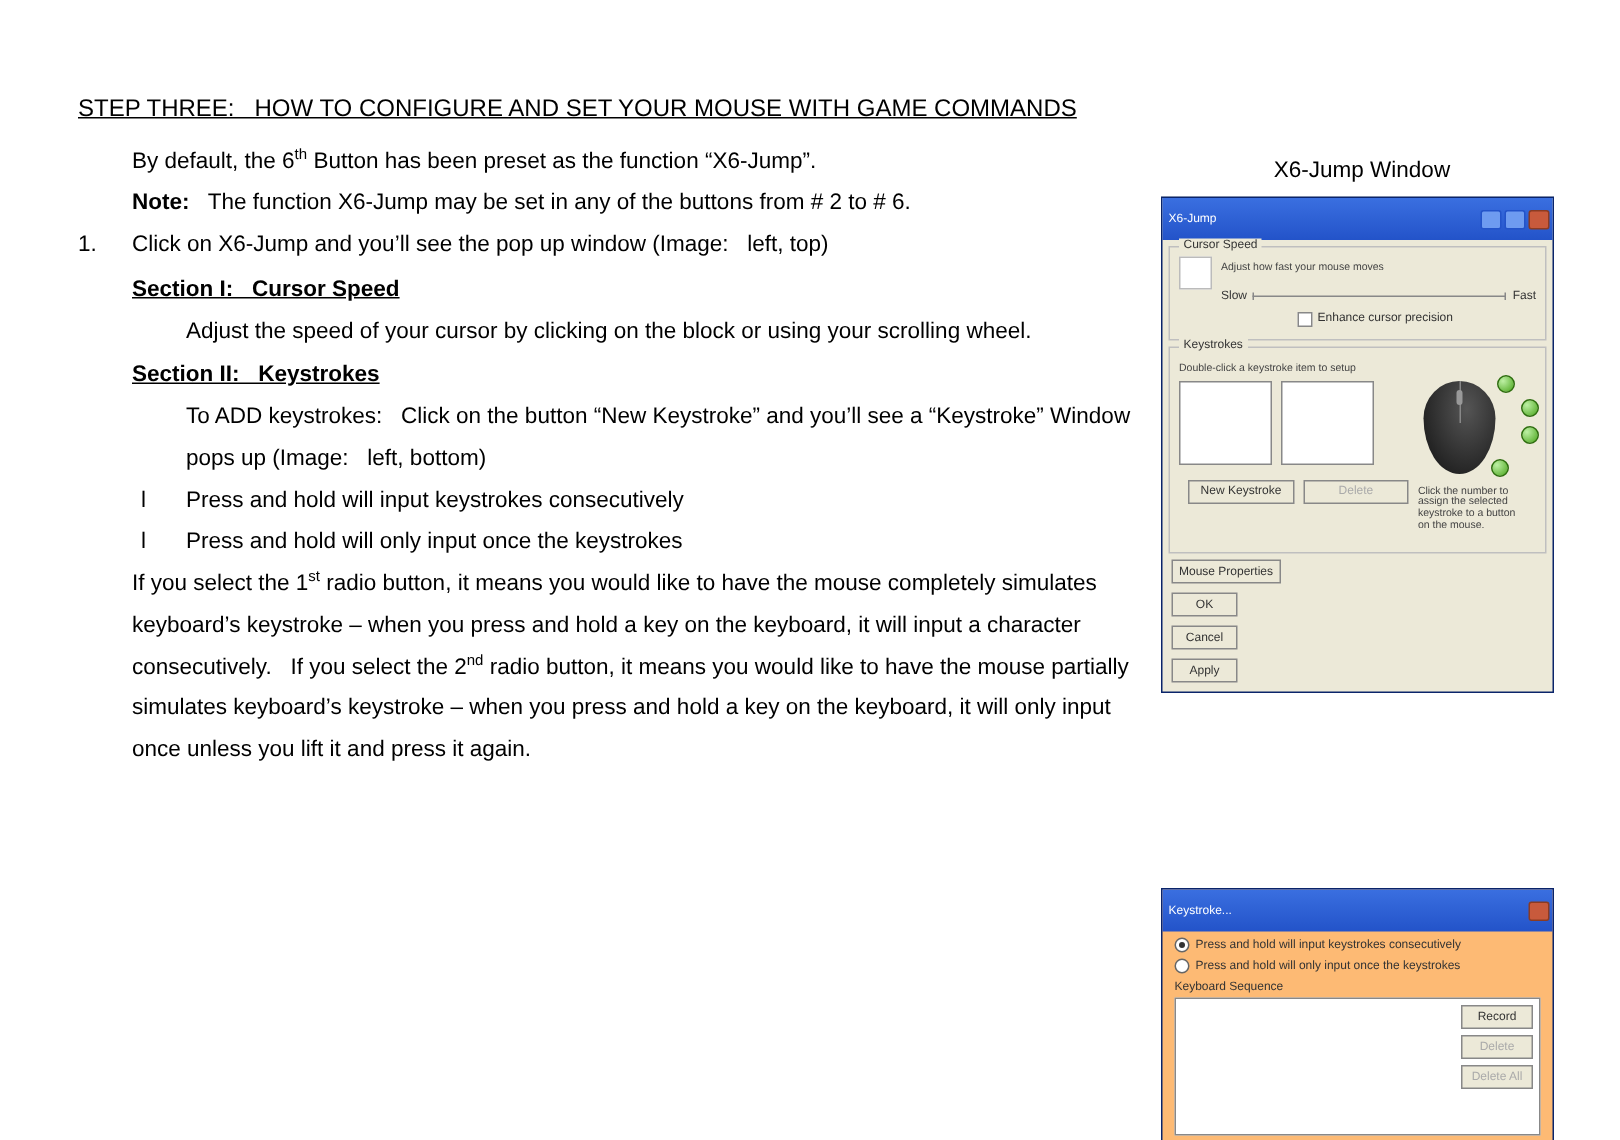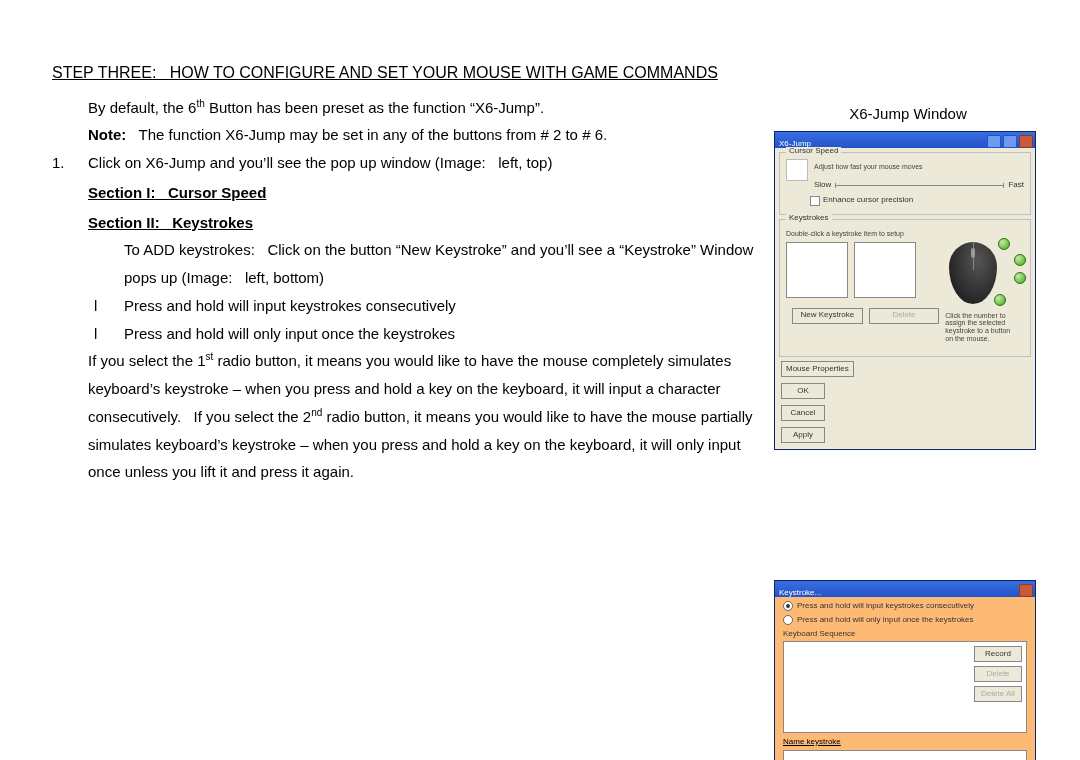--- a/index.html
+++ b/index.html
@@ -58,25 +58,25 @@
   .win {
     width: 260px;
     border: 1px solid #0a246a;
     background: #ece9d8;
     font-size: 8px;
     color: #333;
     line-height: 1.1;
     margin-bottom: 130px;
   }
   .titlebar {
-    height: 16px;
+    height: 28px;
     background: linear-gradient(#3a6fe0, #2353c9);
     color: #fff;
     display: flex;
-    align-items: flex-end;
+    align-items: center;
     justify-content: space-between;
     padding: 0 2px 0 4px;
     font-size: 8px;
   }
   .tb-btns { display:flex; gap:2px; }
   .tb-btn { width:12px; height:11px; background:#c85a3c; border:1px solid #8b3b22; border-radius:2px;}
   .tb-btn.min, .tb-btn.max { background:#6e9bf0; border-color:#2353c9;}
   .grp {
     border:1px solid #bfbfbf;
     margin:4px;
@@ -86,21 +86,21 @@
   }
   .grp::before{
     content: attr(data-legend);
     position:absolute; top:-6px; left:6px;
     background:#ece9d8; padding:0 3px; font-size:8px; color:#333;
   }
   .slider-row{ display:flex; align-items:center; gap:4px; margin-top:10px;}
   .slider-track{ flex:1; height:1px; background:#888; position:relative;}
   .slider-track::before, .slider-track::after{ content:''; position:absolute; width:1px;height:5px;background:#888;top:-2px;}
   .slider-track::after{ right:0;}
-  .chk{ display:flex; align-items:center; gap:3px; margin-top:6px; margin-left:24px;}
+  .chk{ display:flex; align-items:center; gap:3px; margin-top:6px; margin-left:24px;justify-content:center;}
   .chk-box{ width:8px;height:8px;border:1px solid #888;background:#fff;}
   .ks-row{ display:flex; gap:6px; }
   .ks-list{ width:60px; height:54px; border:1px solid #888; background:#fff;}
   .mouse-area{ flex:1; position:relative; display:flex; align-items:center; justify-content:center;}
   .mouse-body{ width:48px;height:62px;background:radial-gradient(ellipse at 60% 30%, #555, #111); border-radius:50% 50% 50% 50% / 40% 40% 60% 60%; position:relative;}
   .mouse-body::before{content:'';position:absolute;top:0;left:50%;width:1px;height:28px;background:#888;}
   .mouse-body::after{content:'';position:absolute;top:6px;left:50%;transform:translateX(-50%);width:4px;height:10px;background:#999;border-radius:2px;}
   .green-dot{position:absolute;width:10px;height:10px;border-radius:50%;background:radial-gradient(circle at 30% 30%, #bdf0a4, #4aa51c);border:1px solid #2e6e0f;}
   .g1{top:-4px;right:14px;} .g2{top:12px;right:-2px;} .g3{top:30px;right:-2px;} .g4{bottom:-2px;right:18px;}
   .lowbtns{display:flex;gap:6px;padding:0 6px 6px 6px;justify-content:flex-end;}
@@ -148,20 +148,21 @@
       <div class="num-label">1.</div>
       <div>Click on X6-Jump and you’ll see the pop up window (Image: &nbsp;&nbsp;left, top)</div>
     </div>
 
     <div class="indent-row">
       <div class="num-label"></div>
       <div class="section-head">Section I:&nbsp;&nbsp;&nbsp;Cursor Speed</div>
     </div>
     <div class="indent-row">
       <div class="num-label"></div>
+      <div class="body-indent">Adjust the speed of your cursor by clicking on the block or using your scrolling wheel.</div>
     </div>
 
     <div class="indent-row">
       <div class="num-label"></div>
       <div class="section-head">Section II:&nbsp;&nbsp;&nbsp;Keystrokes</div>
     </div>
     <div class="indent-row">
       <div class="num-label"></div>
       <div class="body-indent">To ADD keystrokes:&nbsp;&nbsp; Click on the button “New Keystroke” and you’ll see a “Keystroke” Window pops up (Image: &nbsp;&nbsp;left, bottom)</div>
     </div>

